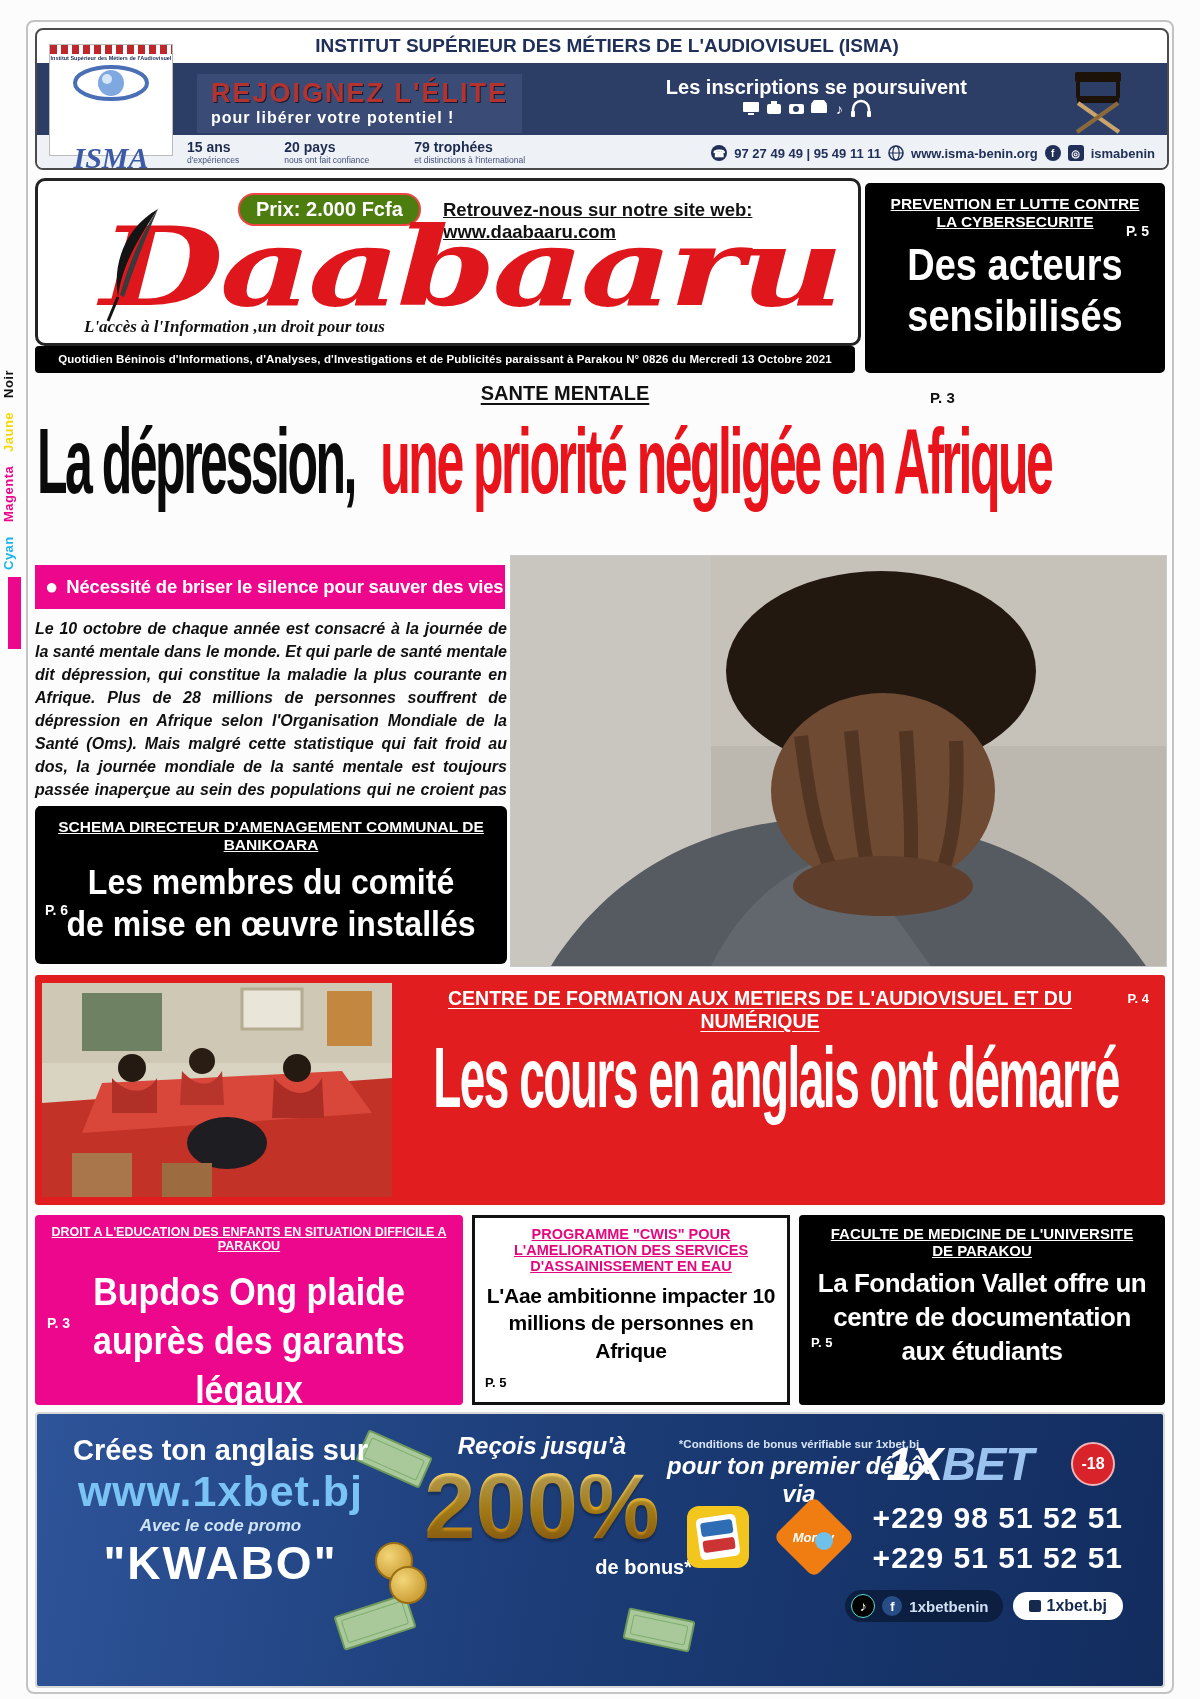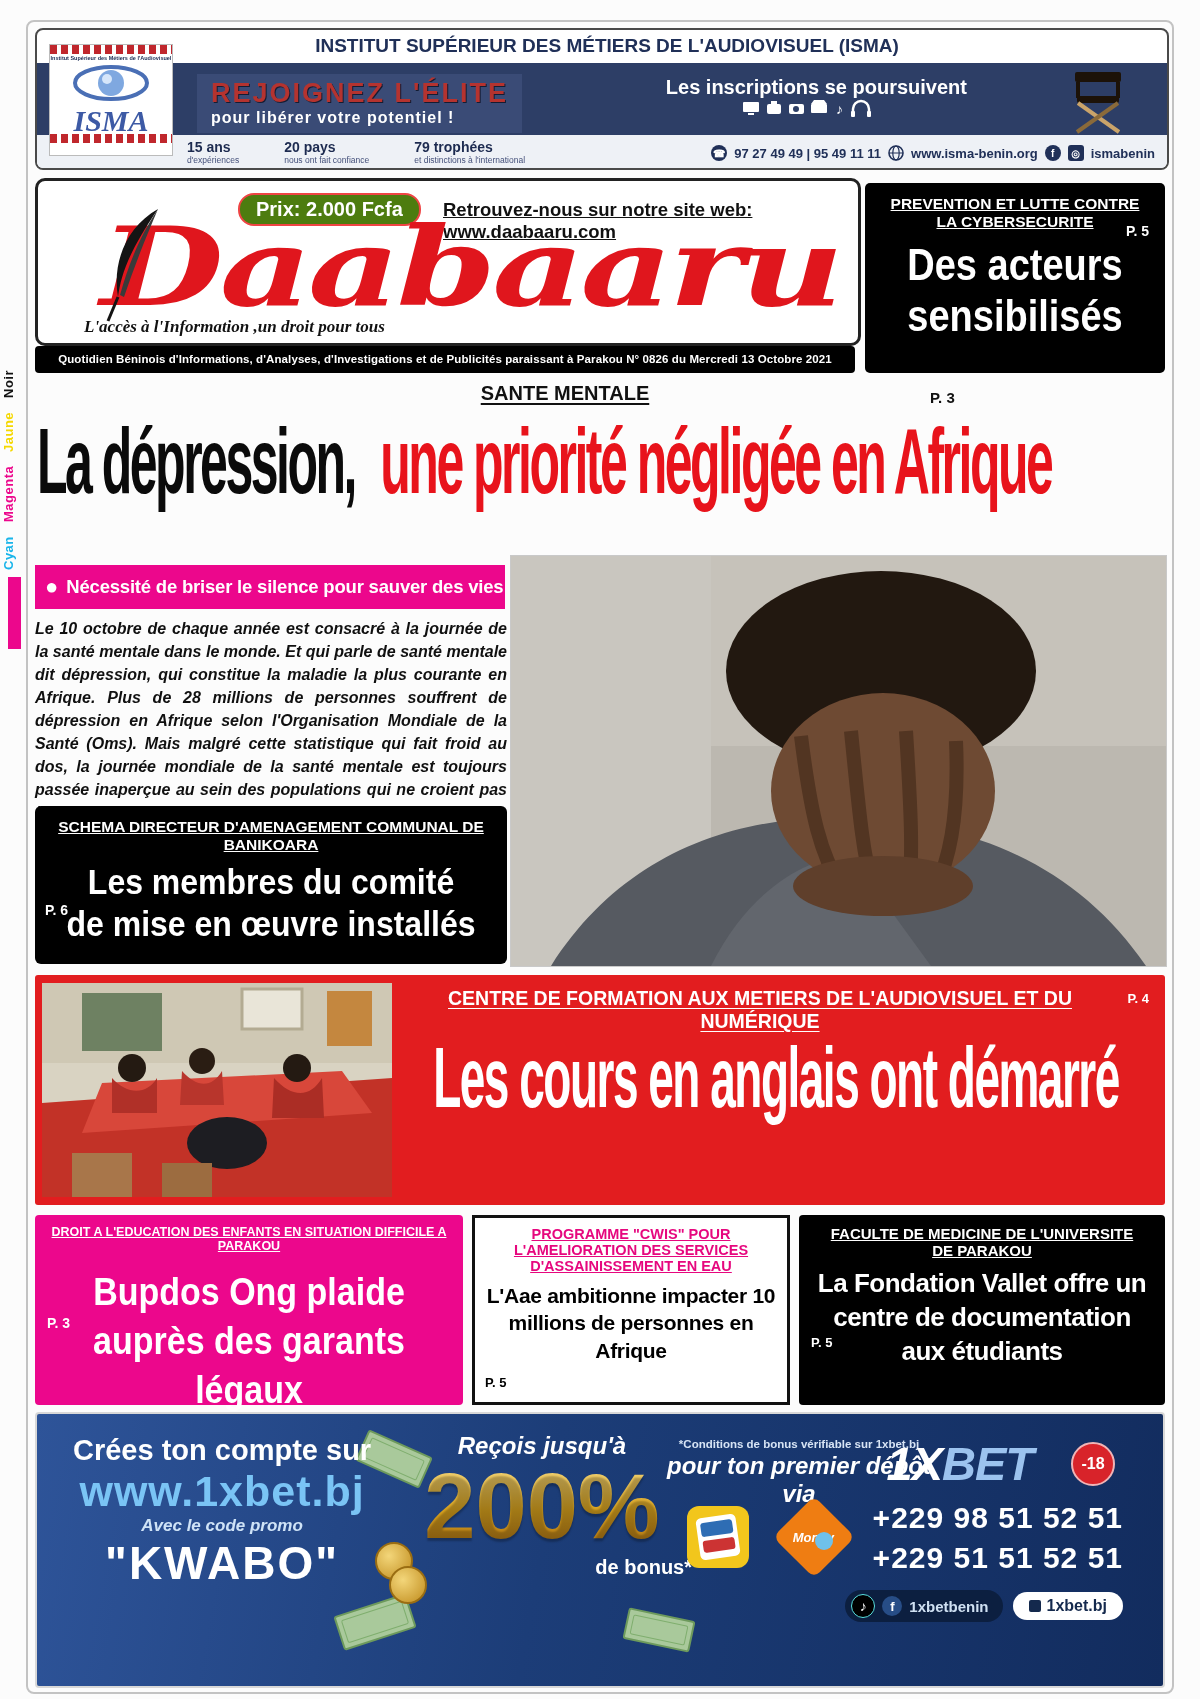--- a/index.html
+++ b/index.html
@@ -18,21 +18,21 @@
   
   .isma{position:absolute;left:35px;top:28px;width:1130px;height:138px;border:2px solid #4a4a4a;
         border-radius:8px;background:#fff;overflow:hidden;}
   .isma-title{height:28px;text-align:center;color:#203058;font-weight:bold;font-size:19px;padding-top:5px;padding-left:10px;}
   .isma-blue{position:absolute;left:0;top:33px;width:100%;height:72px;background:#2d3e66;}
   .isma-logo{position:absolute;left:12px;top:14px;width:122px;height:110px;background:#fff;
              border:1px solid #bbb;z-index:3;text-align:center;}
   .film-strip{height:9px;background:repeating-linear-gradient(90deg,#c0272d 0 7px,#fff 7px 11px);}
   .isma-logo-caption{font-size:5.5px;color:#203058;font-weight:bold;line-height:8px;}
   .isma-logo-word{font-family:"Liberation Serif",serif;font-style:italic;font-weight:bold;
-                  font-size:30px;color:#3d5aa5;line-height:26px;}
+                  font-size:30px;color:#3d5aa5;line-height:26px;margin-top:37px;}
   .isma-slogan{position:absolute;left:160px;top:44px;z-index:2;background:#3a4b76;padding:4px 14px 6px;}
   .isma-slogan-main{color:#b5332f;font-weight:bold;font-size:27px;letter-spacing:2px;
                     text-shadow:1px 1px 0 #141c33;}
   .isma-slogan-sub{color:#fff;font-weight:bold;font-size:16px;letter-spacing:1px;}
   .isma-inscr{position:absolute;right:200px;top:46px;z-index:2;text-align:center;color:#fff;}
   .isma-inscr-text{font-weight:bold;font-size:20px;}
   .chair{position:absolute;right:40px;top:40px;z-index:2;}
   .isma-stats{position:absolute;left:0;bottom:0;width:100%;height:33px;background:#eef1f6;
               display:flex;align-items:center;padding-left:150px;gap:45px;box-sizing:border-box;}
   .stat .v{font-weight:bold;font-size:14px;color:#1d2b50;}
@@ -357,21 +357,21 @@
     <div class="vallet-pref">P. 5</div>
   </div>
 
   <div class="betad">
     <div class="bill" style="left:322px;top:28px;width:66px;height:30px;transform:rotate(24deg);"></div>
     <div class="bill" style="left:300px;top:190px;width:72px;height:32px;transform:rotate(-18deg);"></div>
     <div class="bill" style="left:588px;top:200px;width:64px;height:28px;transform:rotate(12deg);"></div>
     <div class="coin" style="left:338px;top:128px;width:34px;height:34px;"></div>
     <div class="coin" style="left:352px;top:152px;width:34px;height:34px;"></div>
     <div class="bet-left">
-      <div class="bet-create">Crées ton compte sur</div>
+      <div class="bet-create">Crées ton anglais sur</div>
       <div class="bet-site">www.1xbet.bj</div>
       <div class="bet-promo-label">Avec le code promo</div>
       <div class="bet-code">"KWABO"</div>
     </div>
     <div class="bet-center">
       <div class="bet-receive">Reçois jusqu'à</div>
       <div class="bet-bonus">200%</div>
       <div class="bet-bonus-label">de bonus*</div>
     </div>
     <div class="bet-cond">

